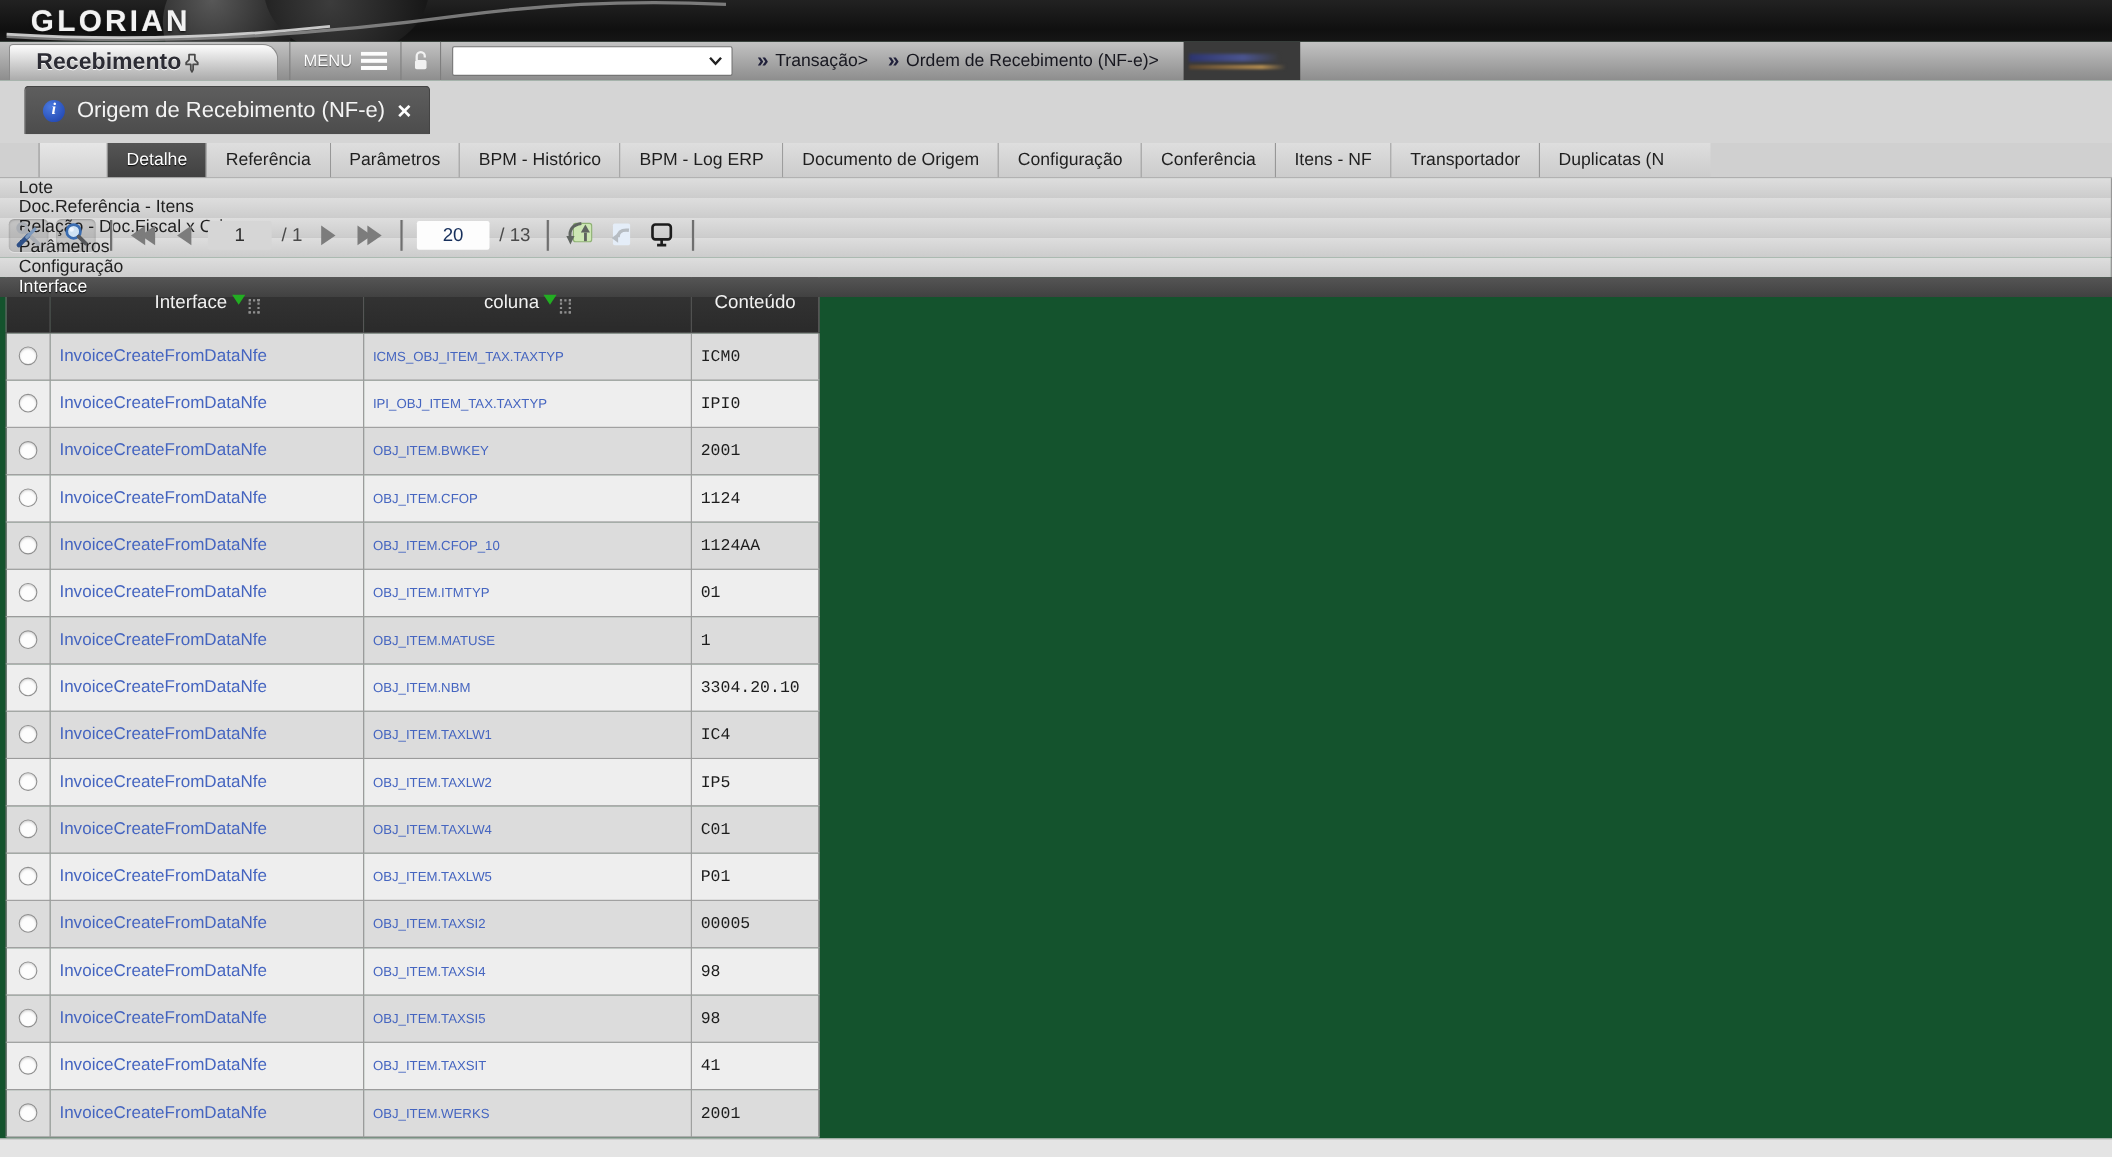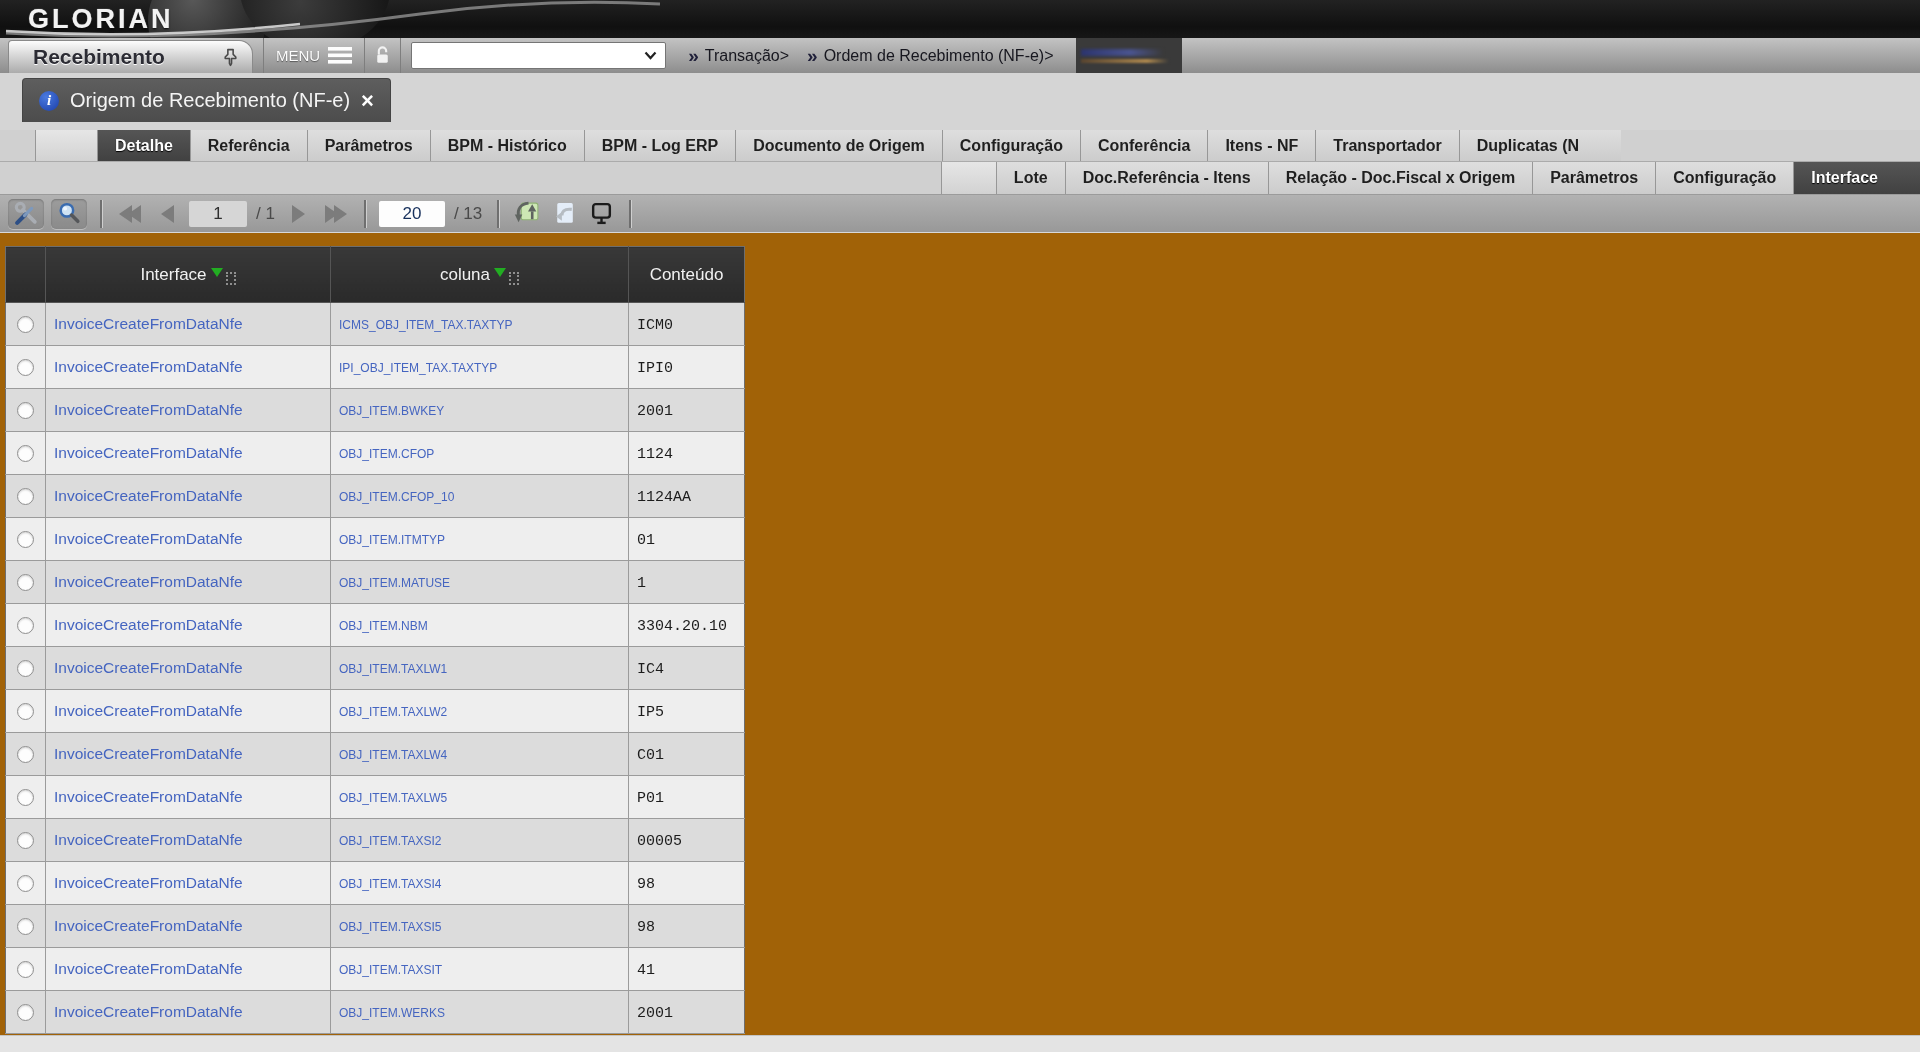--- a/index.html
+++ b/index.html
@@ -1,33 +1,33 @@
 <!DOCTYPE html>
 <html><head>
 <meta charset="utf-8">
 <style>
   * { margin:0; padding:0; box-sizing:border-box; }
   html,body { width:1920px; height:1052px; }
   body { font-family:"Liberation Sans", sans-serif; background:#efefef; overflow:hidden; }
-  .screen { position:relative; width:1920px; height:1052px; background:#a16207; }
+  .screen { position:relative; width:1920px; height:1052px; background:#14532d; }
 
   
   .brandbar { position:relative; height:38px; background:linear-gradient(#222 0%, #101010 70%, #161616 100%); overflow:hidden; }
   .sphere { position:absolute; left:148px; top:-38px; width:118px; height:118px; border-radius:50%;
             background:radial-gradient(circle at 38% 32%, #585858, #262626 62%, #1a1a1a 100%); }
   .sphere2 { position:absolute; left:240px; top:-70px; width:150px; height:120px; border-radius:50%;
              background:radial-gradient(circle at 40% 60%, #3c3c3c, #181818 75%); }
   .swoosh { position:absolute; left:0; top:0; }
   .logo-text { position:absolute; left:28px; top:4px; font-size:27px; font-weight:bold; letter-spacing:3px;
                color:#f2f2f2; text-shadow:0 1px 2px #000, 0 0 1px #fff; }
 
   
   .mainbar { position:relative; height:35px; background:linear-gradient(#c3c3c3, #8d8d8d);
              display:flex; align-items:flex-end; }
-  .module-tab { margin-left:8px; height:33px; width:245px; display:flex; align-items:center; justify-content:space-between;
+  .module-tab { margin-left:8px; height:33px; width:245px; display:flex; align-items:center; justify-content:flex-start;
                 padding:0 12px 0 24px; background:linear-gradient(#fdfdfd, #cfcfcf 55%, #ababab);
                 border:1px solid #8a8a8a; border-bottom:none; border-radius:4px 14px 0 0;margin-top:47px; }
   .module-tab .lbl { font-size:21px; font-weight:bold; color:#2c2c34; text-shadow:0 1px 0 #fff; }
   .menu-btn { margin-left:10px; height:35px; display:flex; align-items:center; gap:8px; padding:0 12px;
               border-left:1px solid #7e7e7e; border-right:1px solid #7e7e7e; }
   .menu-btn .lbl { font-size:15px; color:#fdfdfd; text-shadow:0 1px 1px #555; }
   .lock-btn { height:35px; width:36px; display:flex; align-items:center; justify-content:center;
               border-right:1px solid #7e7e7e; }
   .context-select { margin:0 0 4px 10px; width:255px; height:27px; background:#fff; border:1px solid #757575;
                     border-radius:2px; display:flex; align-items:center; justify-content:flex-end; padding-right:8px; }
@@ -46,23 +46,23 @@
              border:1px solid #444; border-bottom:none; }
   .doc-tab .lbl { font-size:20px; color:#f4f4f4; }
   .info-badge { width:20px; height:20px; border-radius:50%; background:radial-gradient(circle at 35% 30%, #4a7ae0, #1b3ea8);
                 color:#fff; font-family:"Liberation Serif", serif; font-style:italic; font-weight:bold;
                 font-size:15px; display:flex; align-items:center; justify-content:center; }
   .doc-close { color:#fff; font-size:22px; font-weight:bold; line-height:1; }
 
   
   .tabrow { display:flex; height:32px; background:#d0d0d0; align-items:stretch; }
   .tabrow1 { padding-left:35px; border-bottom:1px solid #ababab; }
-  .tabrow2 { justify-content:flex-end; height:33px; border-bottom:1px solid #9b9b9b; }
+  .tabrow2 { height:33px; border-bottom:1px solid #9b9b9b;flex-direction:column; }
   .tab { display:flex; align-items:center; padding:0 17px; font-size:16px; color:#1f1f1f;
-         background:linear-gradient(#dedede,#cccccc); border-right:1px solid #979797; white-space:nowrap;font-weight:bold; }
+         background:linear-gradient(#dedede,#cccccc); border-right:1px solid #979797; white-space:nowrap; }
   .tab:first-child, .tab.lead { border-left:1px solid #979797; }
   .tab.blank { width:63px; background:linear-gradient(#e6e6e6,#d2d2d2); }
   .tab.blank2 { width:56px; }
   .tab.active { background:linear-gradient(#555,#414141); color:#fff; text-shadow:0 1px 1px #000; }
   .tab.edge { border-right:none; padding-right:42px; }
 
   
   .actionbar { height:38px; background:linear-gradient(#b2b2b2,#989898); display:flex; align-items:center;
                padding-left:8px; gap:7px; border-bottom:1px solid #d8d8d8; }
   .tool-well { width:36px; height:30px; border-radius:5px; background:rgba(0,0,0,0.10);

